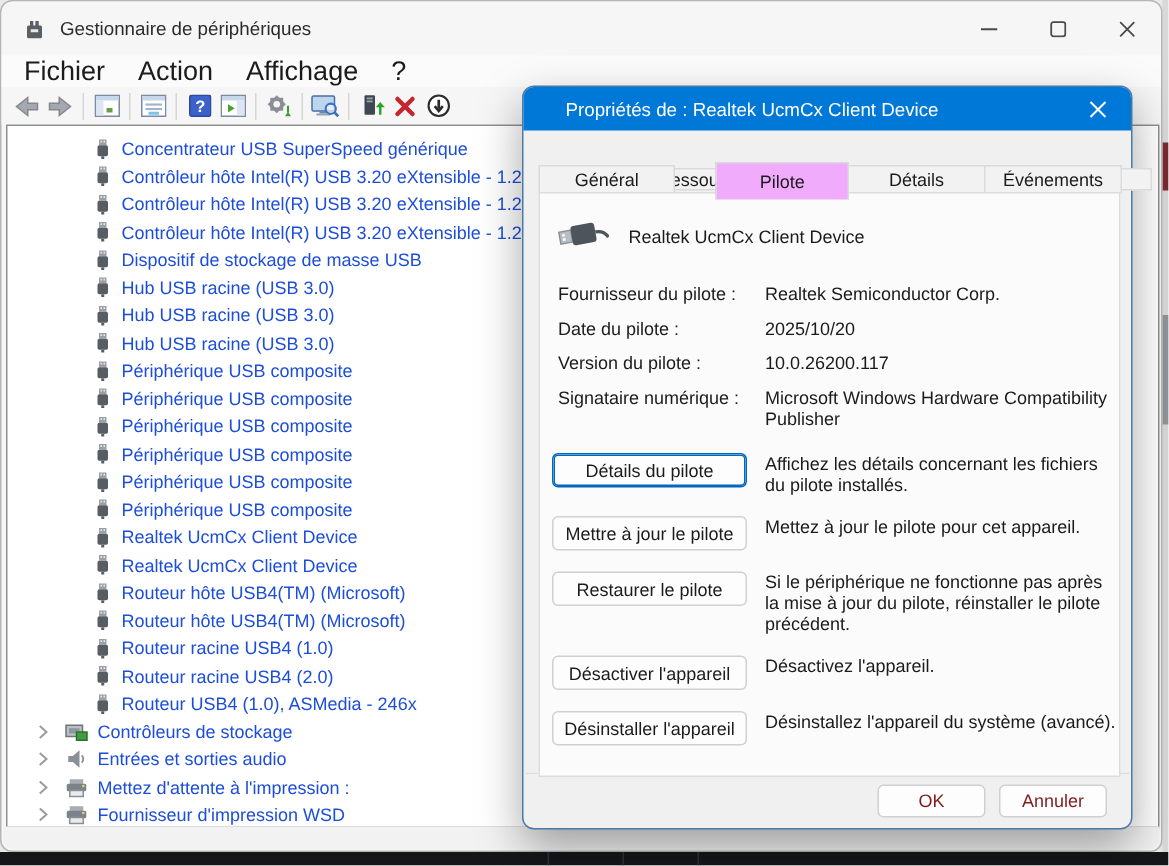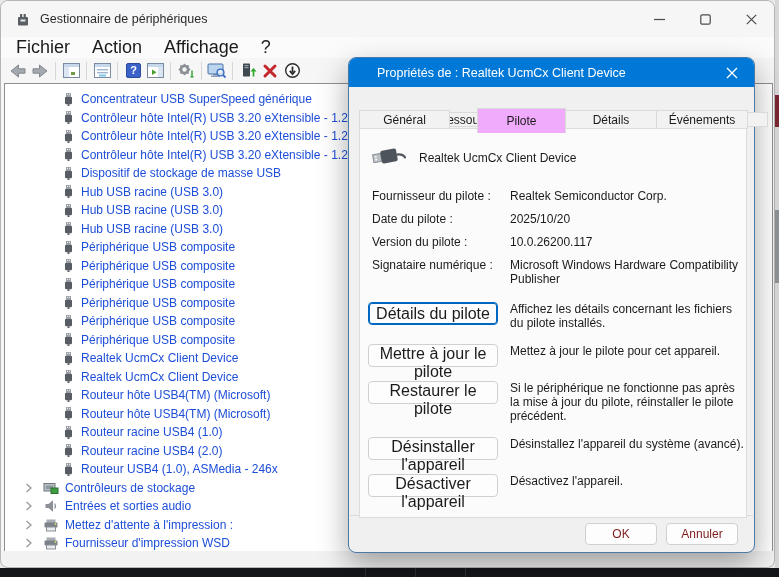--- a/index.html
+++ b/index.html
@@ -79,21 +79,21 @@
     background:#fbfbfb; border:1px solid #dcdcdc; z-index:2; }
   .dev-header { display:flex; align-items:center; gap:13px; padding:16px 0 0 12px; height:42px; }
   .dev-name { font-size:12px; }
   .fields { margin-top:18px; padding-left:12px; }
   .field-row { display:flex; margin-bottom:9px; font-size:12px; line-height:14px; }
   .flabel { width:138px; flex:0 0 138px; }
   .fvalue { width:235px; }
   .actions { margin-top:16px; padding-left:8px; }
   .action-row { display:flex; margin-bottom:14px; align-items:flex-start; }
   .act-btn { width:130px; height:23px; flex:0 0 130px; background:#fdfdfd; border:1px solid #d0d0d0;
-    border-radius:4px; font-family:"Liberation Sans", sans-serif; font-size:16px; color:#1b1b1b; }
+    border-radius:4px; font-family:"Liberation Sans", sans-serif; font-size:12px; color:#1b1b1b; }
   .action-row.focused .act-btn { border:1px solid #0067c0; box-shadow:0 0 0 1px #0067c0 inset; }
   .act-desc { font-size:12px; line-height:14px; margin-left:12px; width:235px; }
 
   .dlg-footer { position:absolute; left:1px; right:1px; bottom:1px; height:36px; background:#f0f0f0;
     border-top:1px solid #dcdcdc; border-radius:0 0 7px 7px; display:flex; align-items:center;
     justify-content:flex-end; gap:9px; padding-right:15px; }
   .dlg-btn { width:72px; height:22px; background:#fdfdfd; border:1px solid #d0d0d0; border-radius:4px;
     font-family:"Liberation Sans", sans-serif; font-size:12px; color:#7f1d1d; }
 </style>
 </head>
@@ -731,27 +731,27 @@
             <button class="act-btn">Mettre à jour le pilote</button>
             <span class="act-desc">Mettez à jour le pilote pour cet appareil.</span>
           </div>
 
           <div class="action-row">
             <button class="act-btn">Restaurer le pilote</button>
             <span class="act-desc">Si le périphérique ne fonctionne pas après la mise à jour du pilote, réinstaller le pilote précédent.</span>
           </div>
 
           <div class="action-row">
+            <button class="act-btn">Désactiver l'appareil</button>
+            <span class="act-desc">Désactivez l'appareil.</span>
+          </div>
+
+          <div class="action-row">
             <button class="act-btn">Désinstaller l'appareil</button>
             <span class="act-desc">Désinstallez l'appareil du système (avancé).</span>
-          </div>
-
-          <div class="action-row">
-            <button class="act-btn">Désactiver l'appareil</button>
-            <span class="act-desc">Désactivez l'appareil.</span>
           </div>
         </div>
     </div>
 
     <div class="dlg-footer">
       <button class="dlg-btn">OK</button>
       <button class="dlg-btn">Annuler</button>
     </div>
   </div>
 

